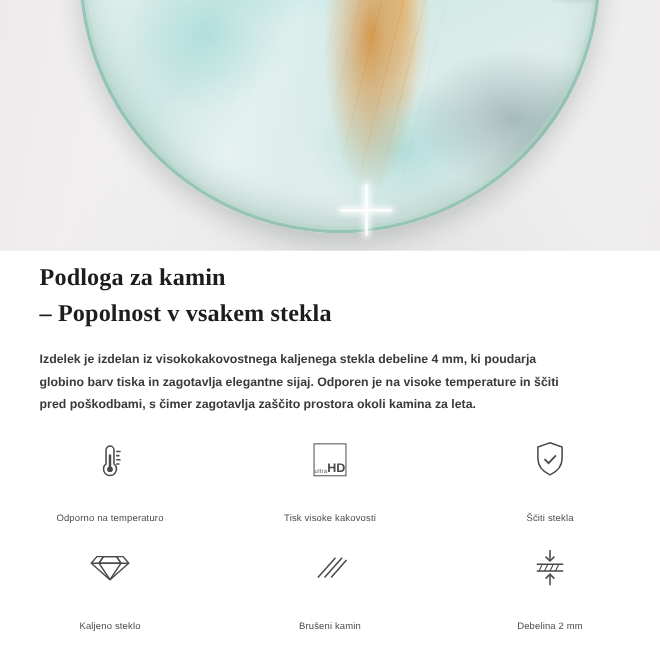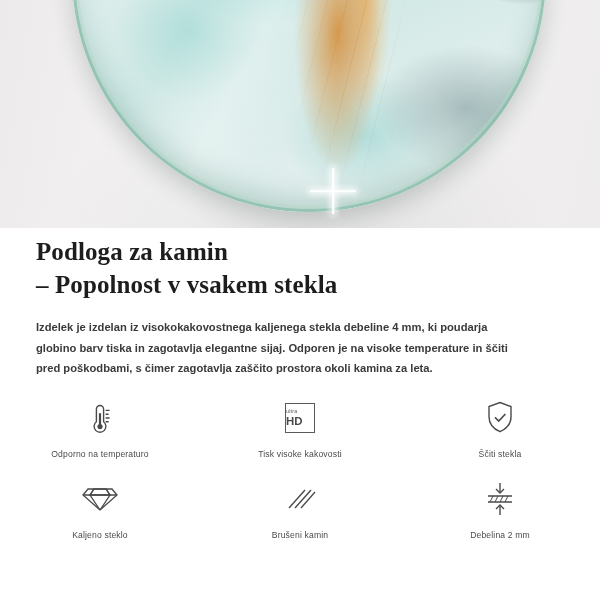--- a/index.html
+++ b/index.html
@@ -117,21 +117,21 @@
     transform: translate(-50%,-50%);
     filter: blur(0.4px);
   }
   .sparkle:before { width: 46px; height: 1.6px; box-shadow: 0 0 6px 2px rgba(255,255,255,.9); }
   .sparkle:after  { width: 1.6px; height: 46px; box-shadow: 0 0 6px 2px rgba(255,255,255,.9); }
 
   
   .content { position: absolute; left: 0; top: 228px; width: 600px; }
   .headline {
     font-family: "Liberation Serif", serif;
-    font-size: 25px;
+    font-size: 22px;
     line-height: 33px;
     color: #1d1d1d;
     padding: 7px 32px 0 36px;
     letter-spacing: .1px;
   }
   .headline .l2 { display: block; }
 
   .body-copy {
     padding: 16px 36px 0 36px;
     font-size: 11.2px;
@@ -158,31 +158,31 @@
     justify-content: flex-start;
   }
   .feature .glyph {
     height: 44px;
     display: flex;
     align-items: center;
     justify-content: center;
     color: #4a4a4a;
   }
   .feature .caption {
-    margin-top: 9px;
+    margin-top: 26px;
     font-size: 8.6px;
     color: #4b4b4b;
     letter-spacing: .15px;
     text-align: center;
   }
   .ultrahd {
     width: 30px; height: 30px;
     border: 1.4px solid #5a5a5a;
-    display: flex; flex-direction: column;
-    align-items: flex-start; justify-content: center;
+    display: flex; 
+    align-items: flex-end; justify-content: center;
     line-height: 1;
   }
   .ultrahd .u { font-size: 5.4px; letter-spacing: .2px; color: #5a5a5a; }
   .ultrahd .hd { font-size: 11.4px; font-weight: bold; color: #4a4a4a; margin-top: 1px; }
 </style>
 </head>
 <body>
 
 <div id="page">
 

